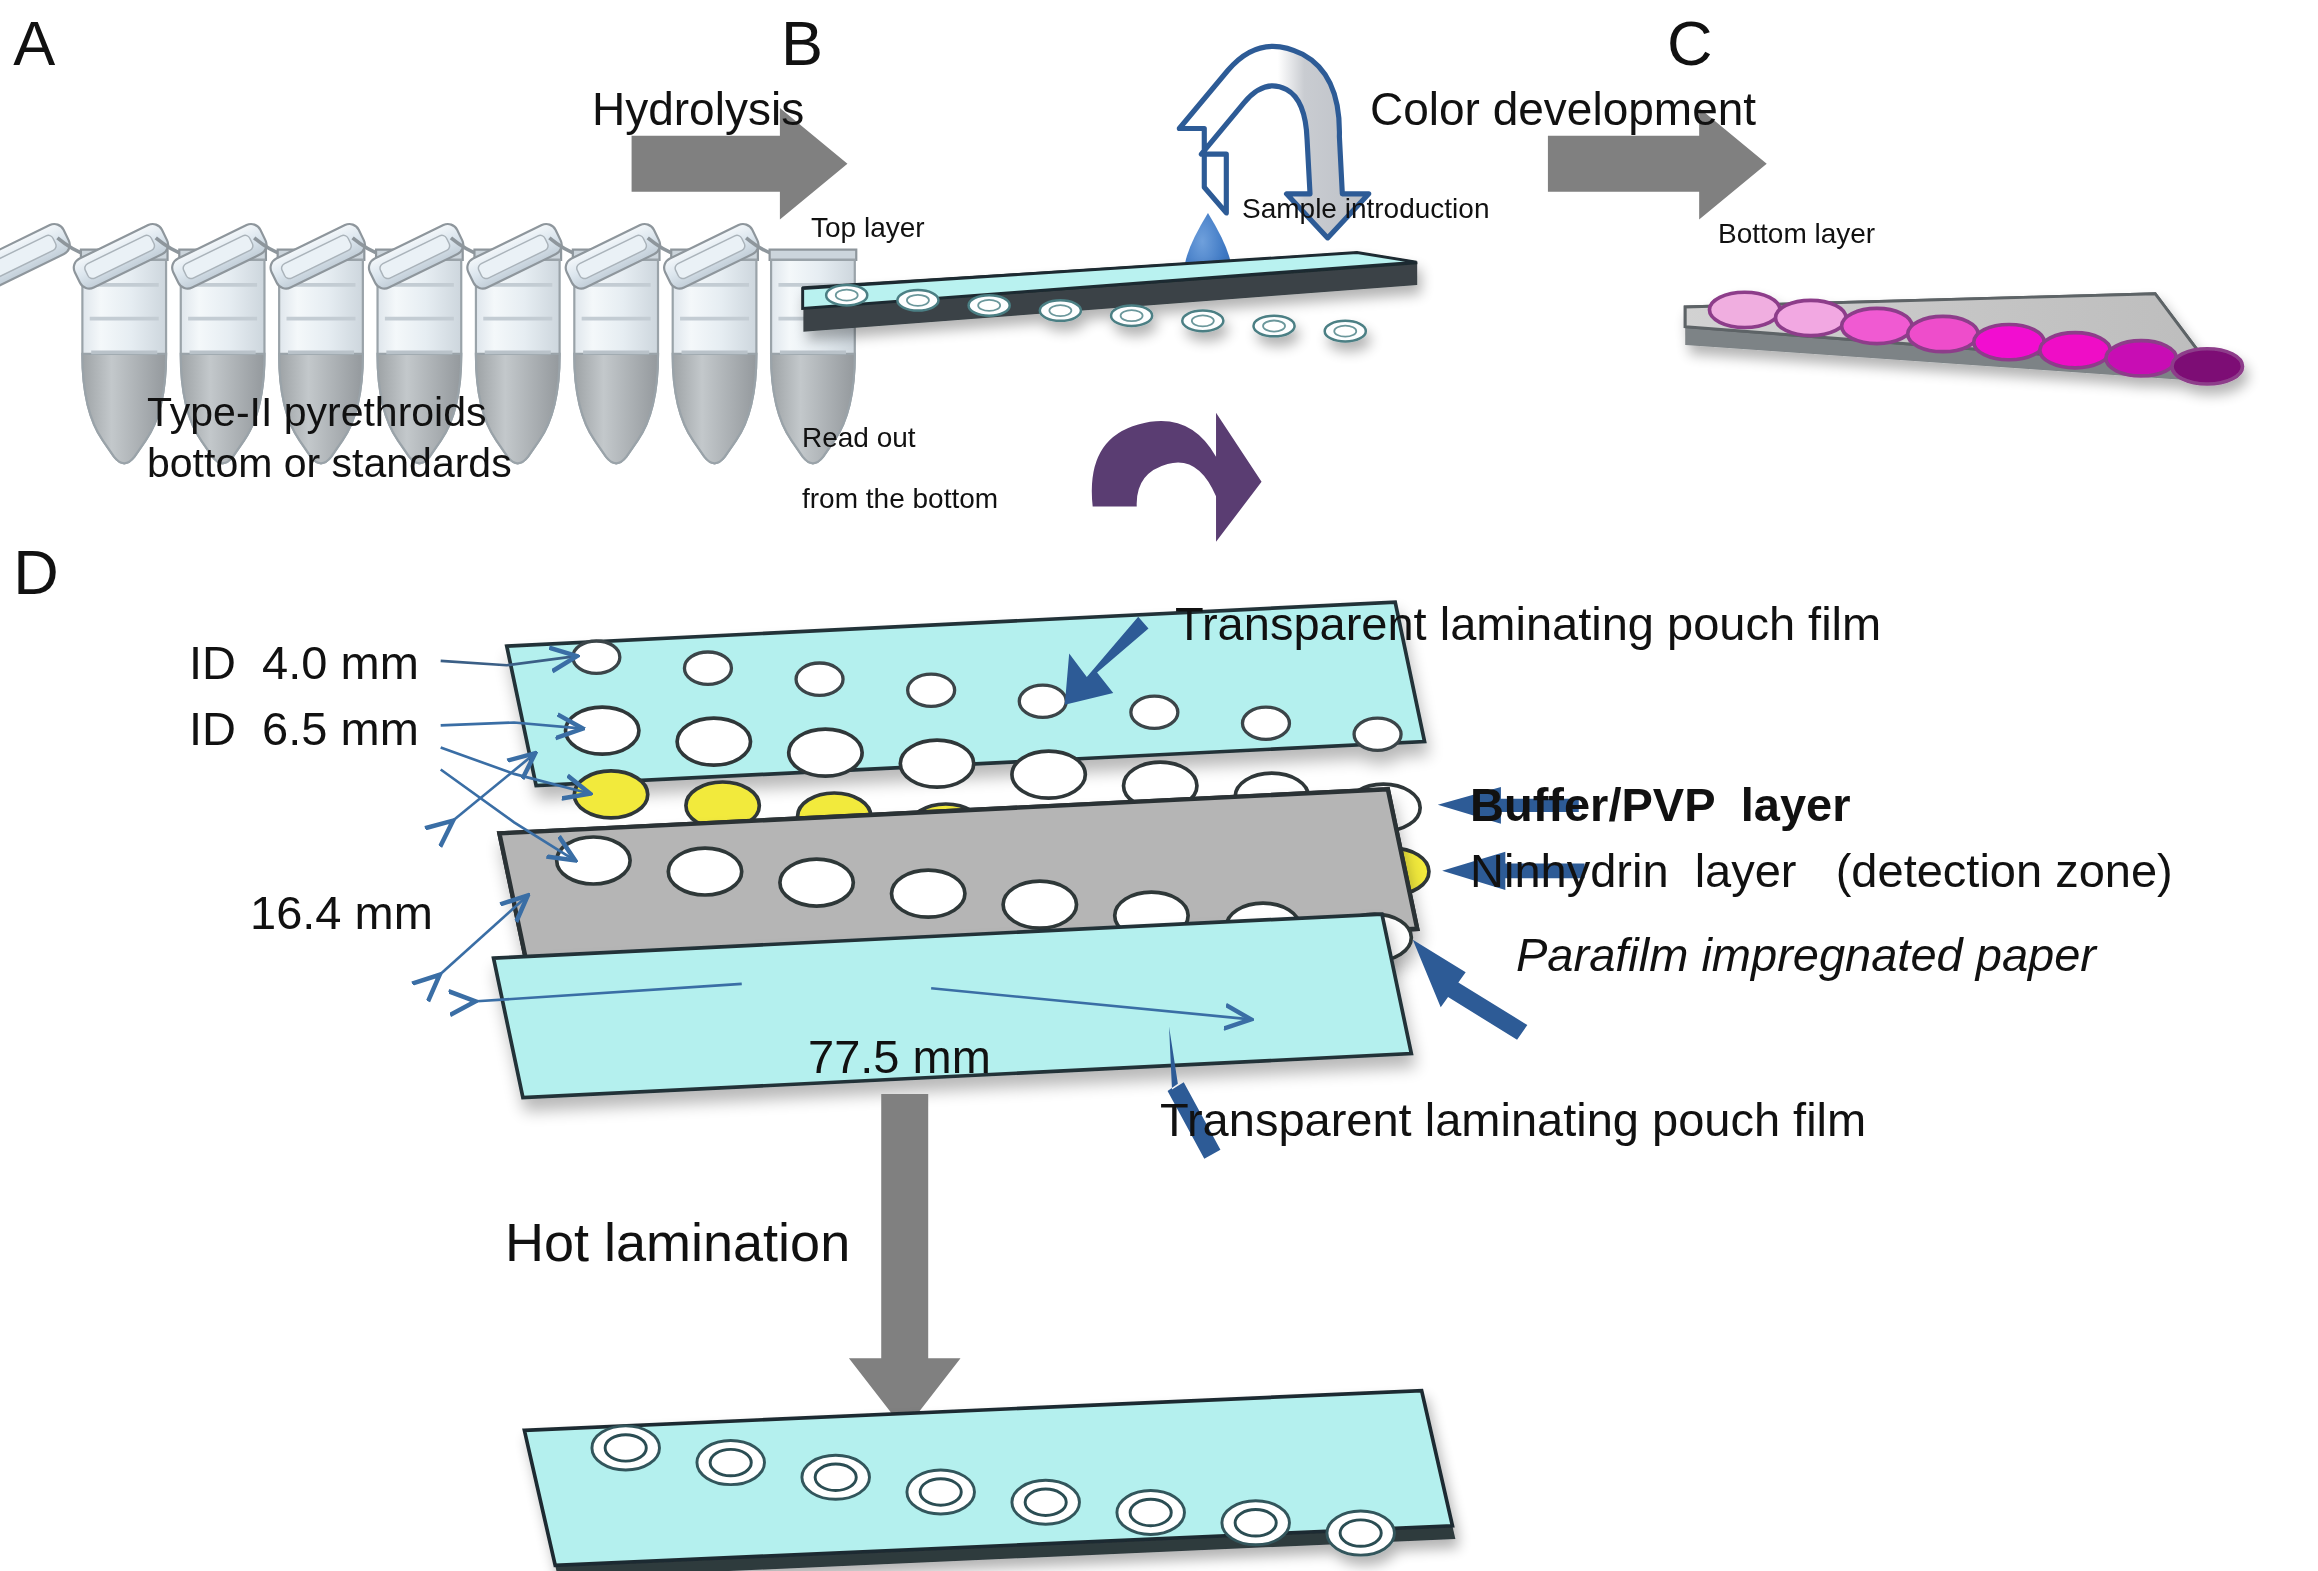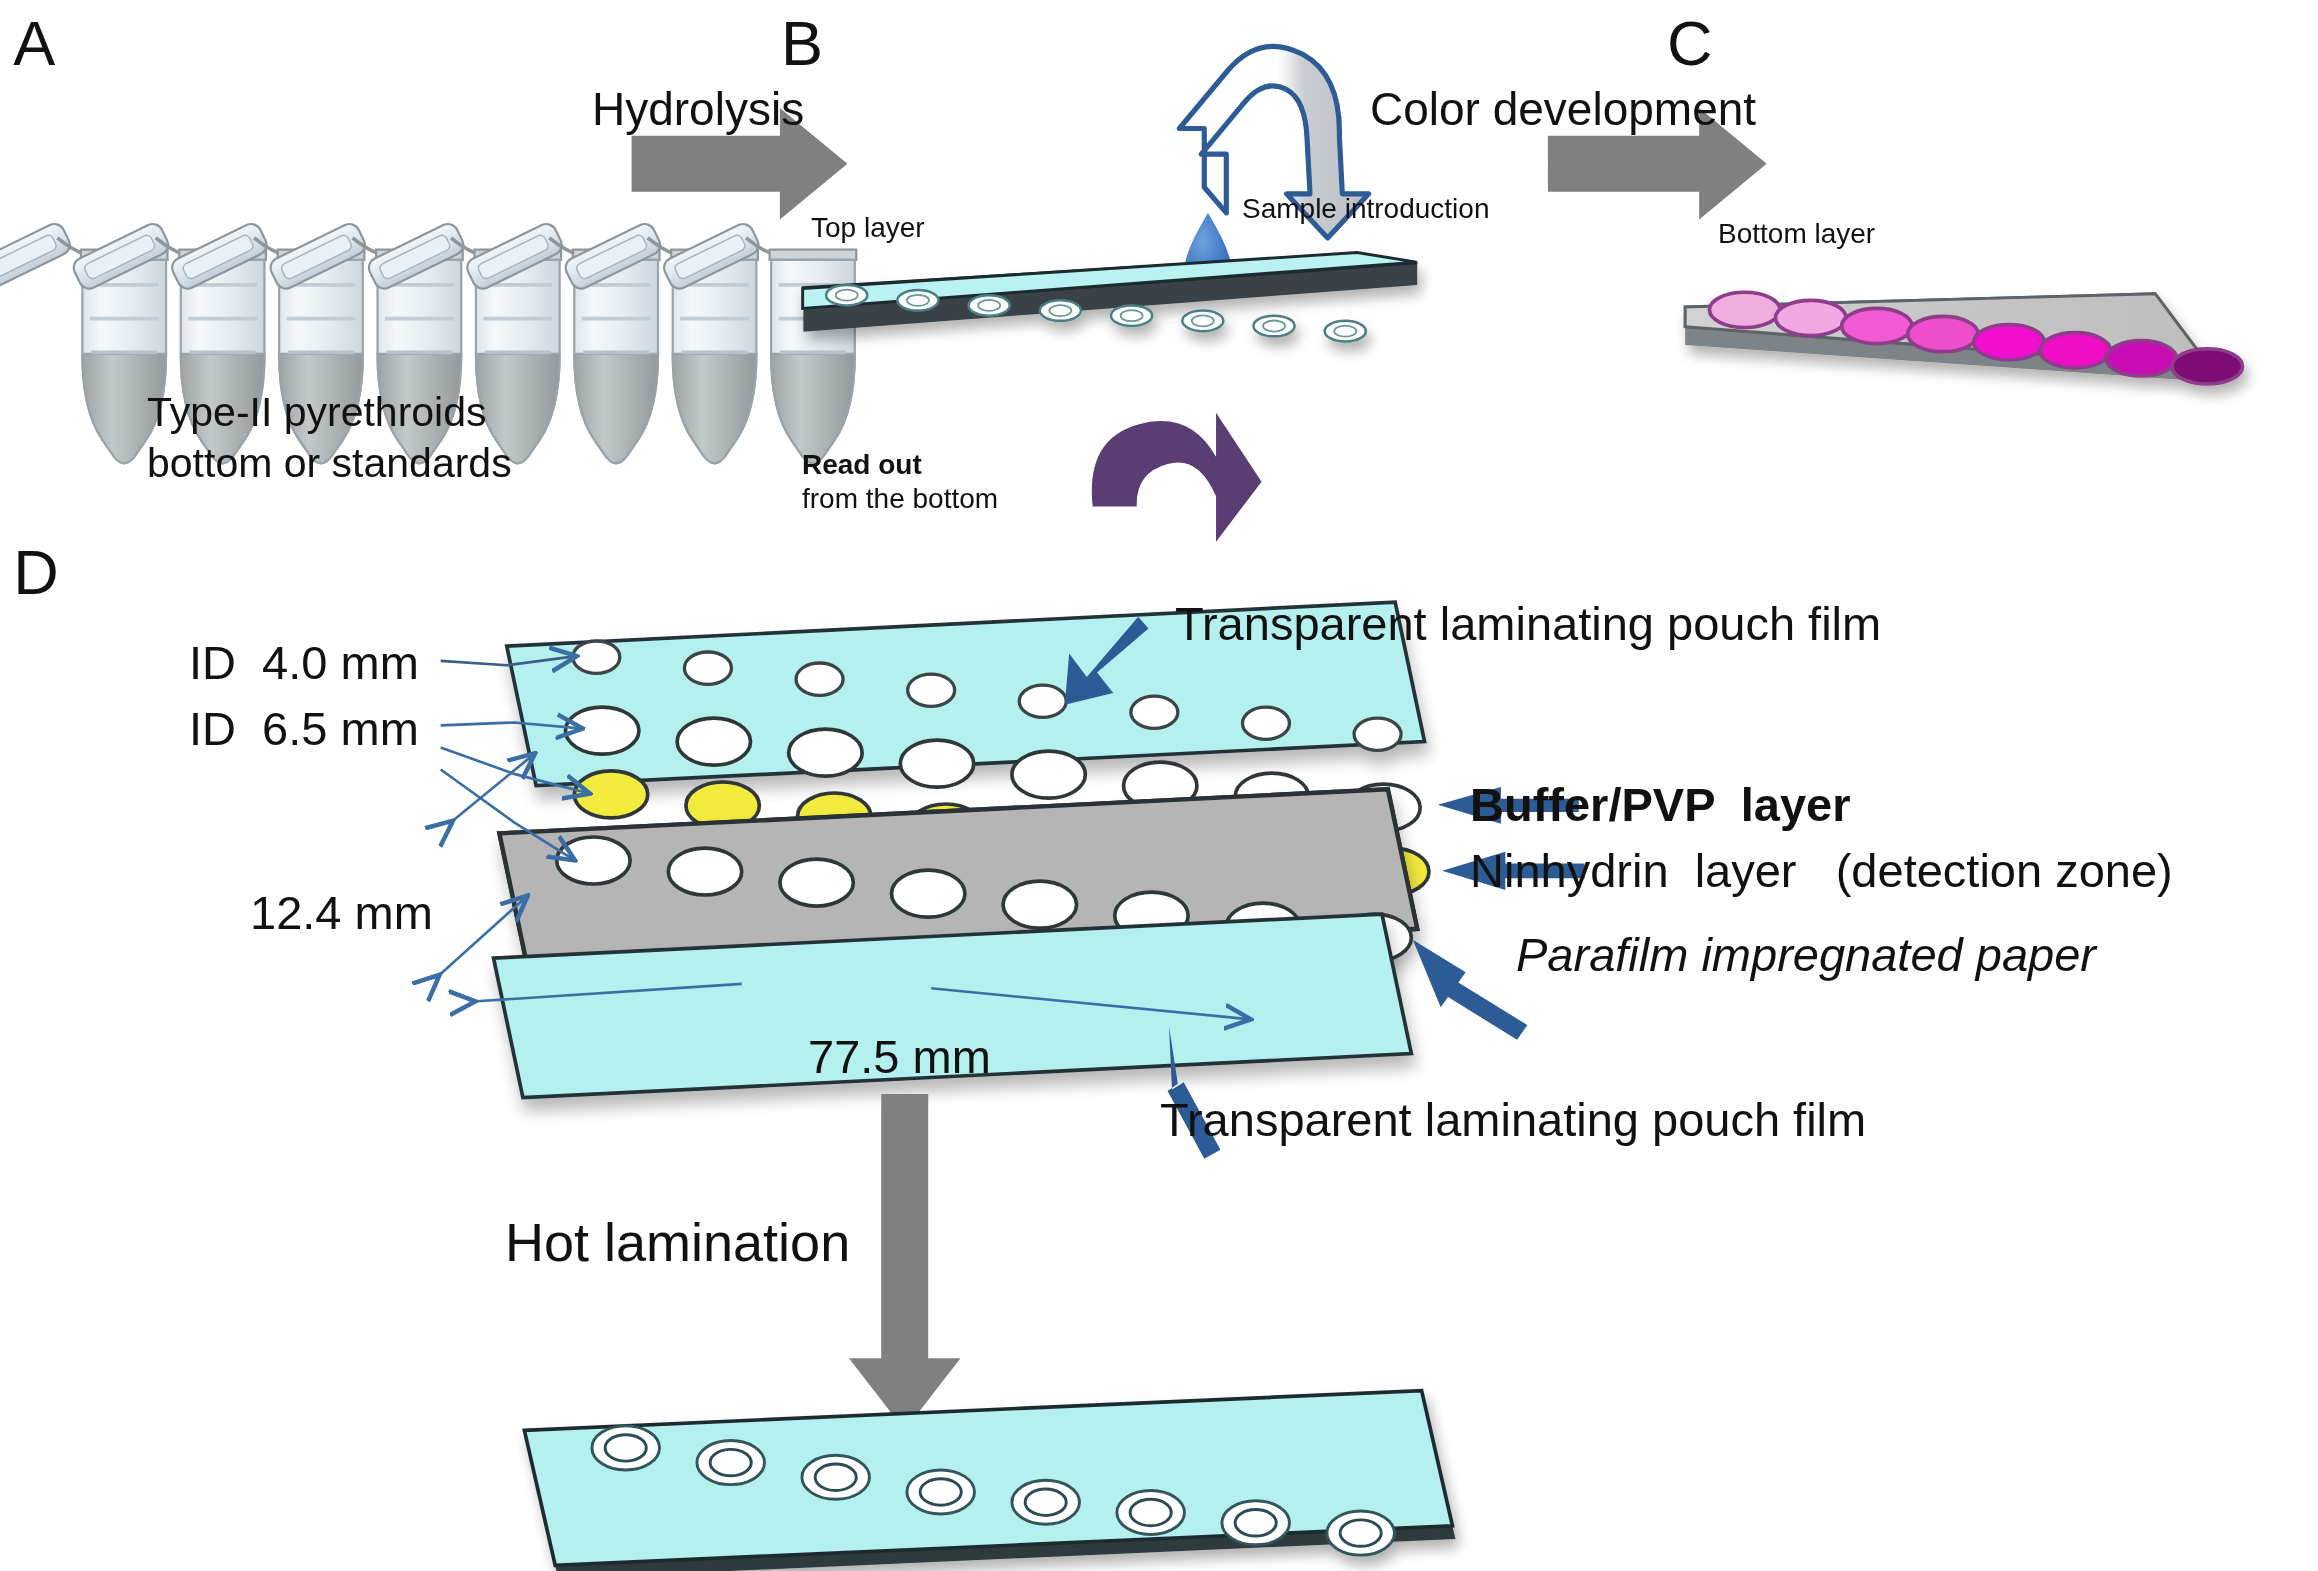--- a/index.html
+++ b/index.html
@@ -381,28 +381,28 @@
 <div class="lbl panel-letter" style="left:13.2px;top:5.9px;">A</div>
 <div class="lbl panel-letter" style="left:781px;top:5.9px;">B</div>
 <div class="lbl panel-letter" style="left:1667px;top:5.9px;">C</div>
 <div class="lbl panel-letter" style="left:13.2px;top:535px;">D</div>
 
 <div class="lbl t62" style="left:592px;top:82px;">Hydrolysis</div>
 <div class="lbl t62" style="left:1370px;top:82px;">Color development</div>
 
 <div class="lbl t60" style="left:811px;top:211px;">Top layer</div>
 <div class="lbl t60" style="left:1242px;top:192px;">Sample introduction</div>
-<div class="lbl t60" style="left:802px;top:448px;font-weight:bold;">Read out</div>
+<div class="lbl t60" style="left:802px;top:421px;">Read out</div>
 <div class="lbl t60" style="left:802px;top:482px;">from the bottom</div>
 
 <div class="lbl t60" style="left:1718px;top:217px;">Bottom layer</div>
 
 <div class="lbl t64" style="left:189px;top:635px;">ID  4.0 mm</div>
 <div class="lbl t64" style="left:189px;top:701px;">ID  6.5 mm</div>
-<div class="lbl t64" style="left:250px;top:885px;">12.4 mm</div>
+<div class="lbl t64" style="left:250px;top:885px;">16.4 mm</div>
 <div class="lbl t64" style="left:808px;top:1029px;">77.5 mm</div>
 
 <div class="lbl t64" style="left:1175px;top:596px;">Transparent laminating pouch film</div>
 <div class="lbl t64" style="left:1470px;top:777px;font-weight:bold;">Buffer/PVP  layer</div>
 <div class="lbl t64" style="left:1470px;top:843px;">Ninhydrin  layer   (detection zone)</div>
 <div class="lbl t64" style="left:1516px;top:927px;font-style:italic;">Parafilm impregnated paper</div>
 <div class="lbl t64" style="left:1160px;top:1092px;">Transparent laminating pouch film</div>
 
 <div class="lbl" style="left:505px;top:1211px;font-size:54px;">Hot lamination</div>
 

